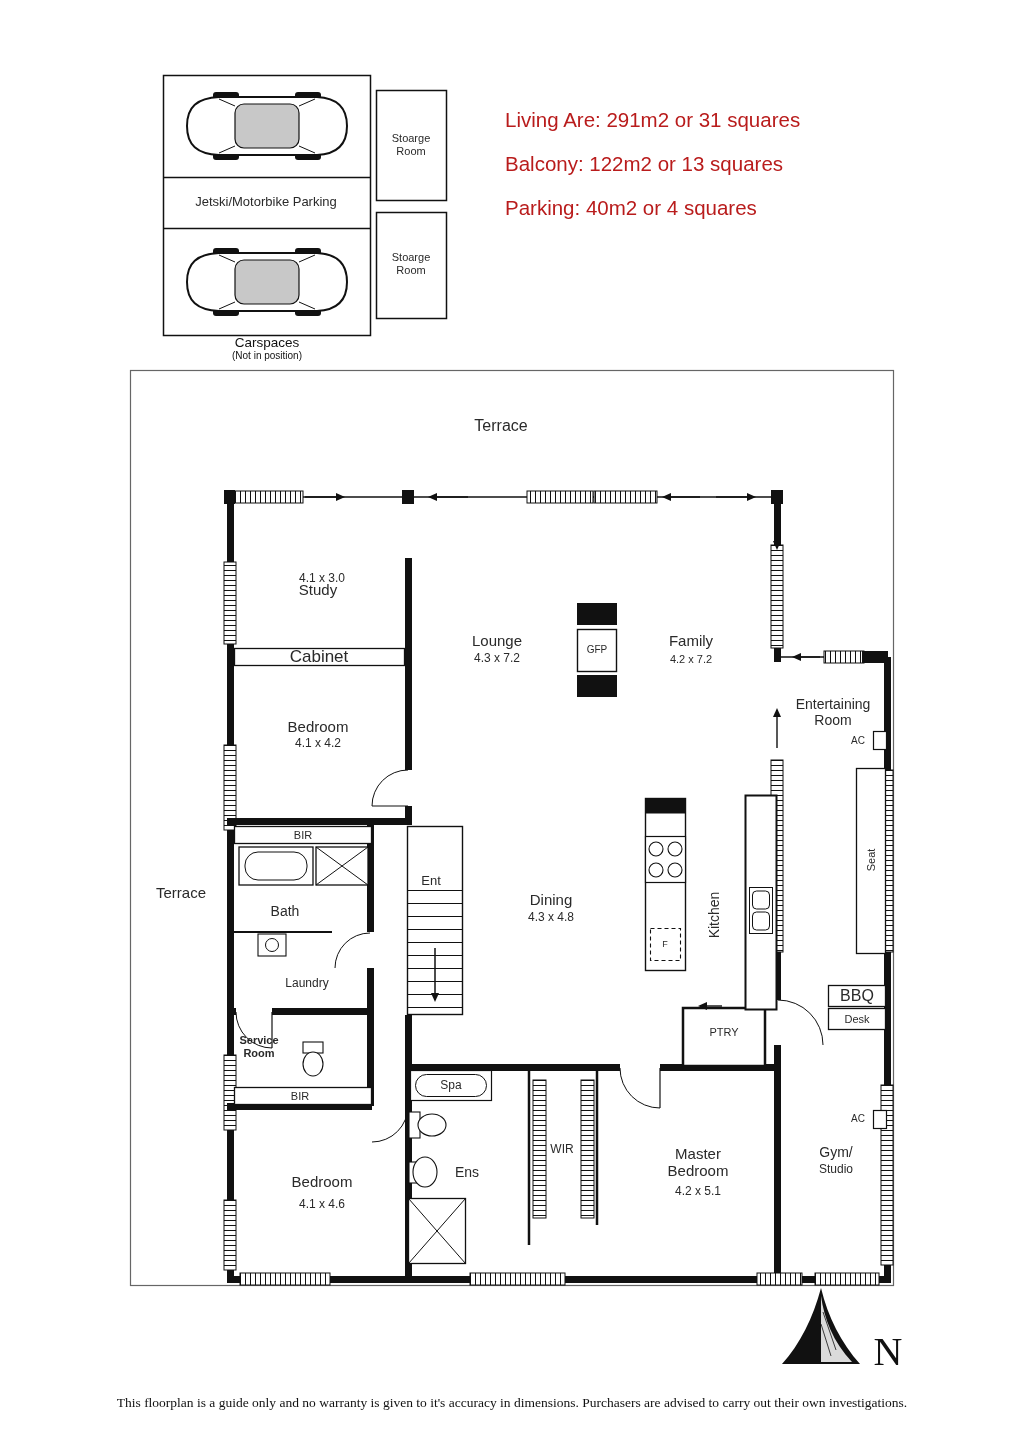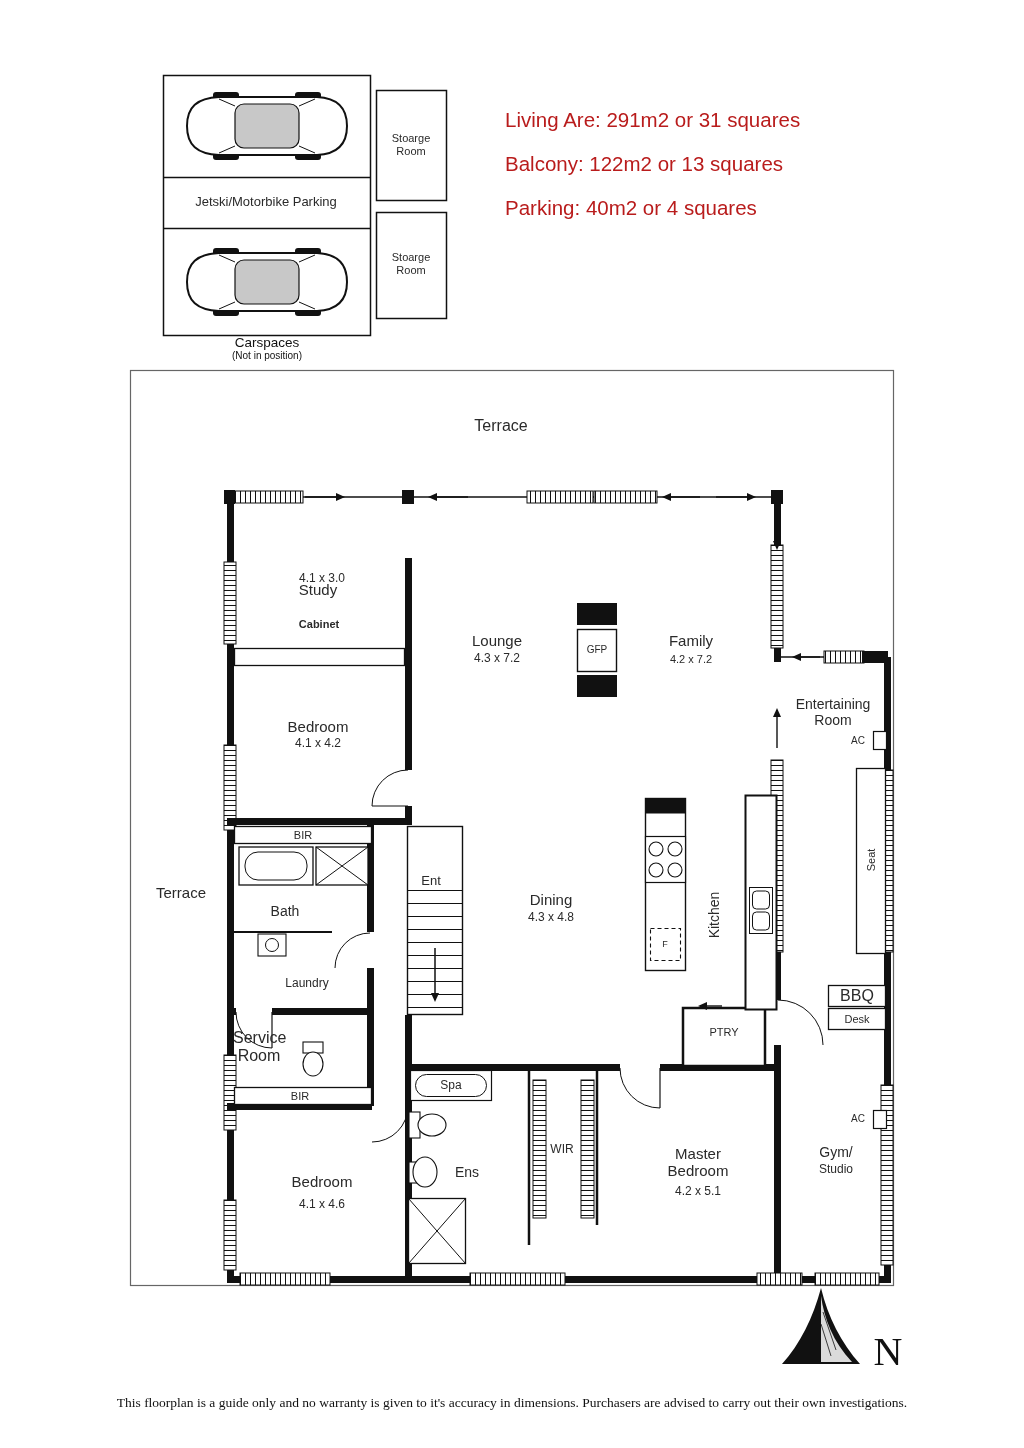--- a/index.html
+++ b/index.html
@@ -245,40 +245,40 @@
 
 <div class="summary-line" style="top:108px;">Living Are: 291m2 or 31 squares</div>
 <div class="summary-line" style="top:152px;">Balcony: 122m2 or 13 squares</div>
 <div class="summary-line" style="top:196px;">Parking: 40m2 or 4 squares</div>
 
 <div class="lbl" style="left:501px;top:426px;font-size:16px;">Terrace</div>
 <div class="lbl" style="left:181px;top:893px;font-size:15px;">Terrace</div>
 
 <div class="lbl" style="left:318px;top:562px;font-size:15px;margin-top:28px;">Study</div>
 <div class="lbl" style="left:322px;top:579px;font-size:12px;">4.1 x 3.0</div>
-<div class="lbl" style="left:319px;top:624px;font-size:11px;font-weight:bold;">Cabinet</div>
+<div class="lbl" style="left:319px;top:657px;font-size:17px;">Cabinet</div>
 <div class="lbl" style="left:318px;top:727px;font-size:15px;">Bedroom</div>
 <div class="lbl" style="left:318px;top:744px;font-size:12px;">4.1 x 4.2</div>
 <div class="lbl" style="left:497px;top:641px;font-size:15px;">Lounge</div>
 <div class="lbl" style="left:497px;top:659px;font-size:12px;">4.3 x 7.2</div>
 <div class="lbl" style="left:597px;top:650px;font-size:10px;">GFP</div>
 <div class="lbl" style="left:691px;top:641px;font-size:15px;">Family</div>
 <div class="lbl" style="left:691px;top:659px;font-size:11px;">4.2 x 7.2</div>
 <div class="lbl wrap" style="left:833px;top:712px;width:110px;font-size:14px;">Entertaining Room</div>
 <div class="lbl" style="left:858px;top:741px;font-size:10px;">AC</div>
 <div class="lbl rot" style="left:871px;top:860px;font-size:11px;">Seat</div>
 <div class="lbl" style="left:303px;top:835px;font-size:11px;">BIR</div>
 <div class="lbl" style="left:285px;top:911px;font-size:14px;">Bath</div>
 <div class="lbl" style="left:431px;top:881px;font-size:13px;">Ent</div>
 <div class="lbl" style="left:551px;top:900px;font-size:15px;">Dining</div>
 <div class="lbl" style="left:551px;top:918px;font-size:12px;">4.3 x 4.8</div>
 <div class="lbl rot" style="left:714px;top:915px;font-size:14px;">Kitchen</div>
 <div class="lbl" style="left:665px;top:944px;font-size:9px;">F</div>
 <div class="lbl" style="left:307px;top:984px;font-size:12px;">Laundry</div>
-<div class="lbl wrap" style="left:259px;top:1047px;width:52px;font-size:16px;">Service Room</div>
+<div class="lbl wrap" style="left:259px;top:1047px;width:52px;font-size:11px;font-weight:bold;">Service Room</div>
 <div class="lbl" style="left:300px;top:1096px;font-size:11px;">BIR</div>
 <div class="lbl" style="left:451px;top:1086px;font-size:12px;">Spa</div>
 <div class="lbl" style="left:467px;top:1172px;font-size:14px;">Ens</div>
 <div class="lbl" style="left:562px;top:1150px;font-size:12px;">WIR</div>
 <div class="lbl wrap" style="left:698px;top:1162px;width:92px;font-size:15px;">Master Bedroom</div>
 <div class="lbl" style="left:698px;top:1192px;font-size:12px;">4.2 x 5.1</div>
 <div class="lbl" style="left:724px;top:1032px;font-size:11px;">PTRY</div>
 <div class="lbl" style="left:857px;top:996px;font-size:16px;">BBQ</div>
 <div class="lbl" style="left:857px;top:1019px;font-size:11px;">Desk</div>
 <div class="lbl" style="left:858px;top:1119px;font-size:10px;">AC</div>

